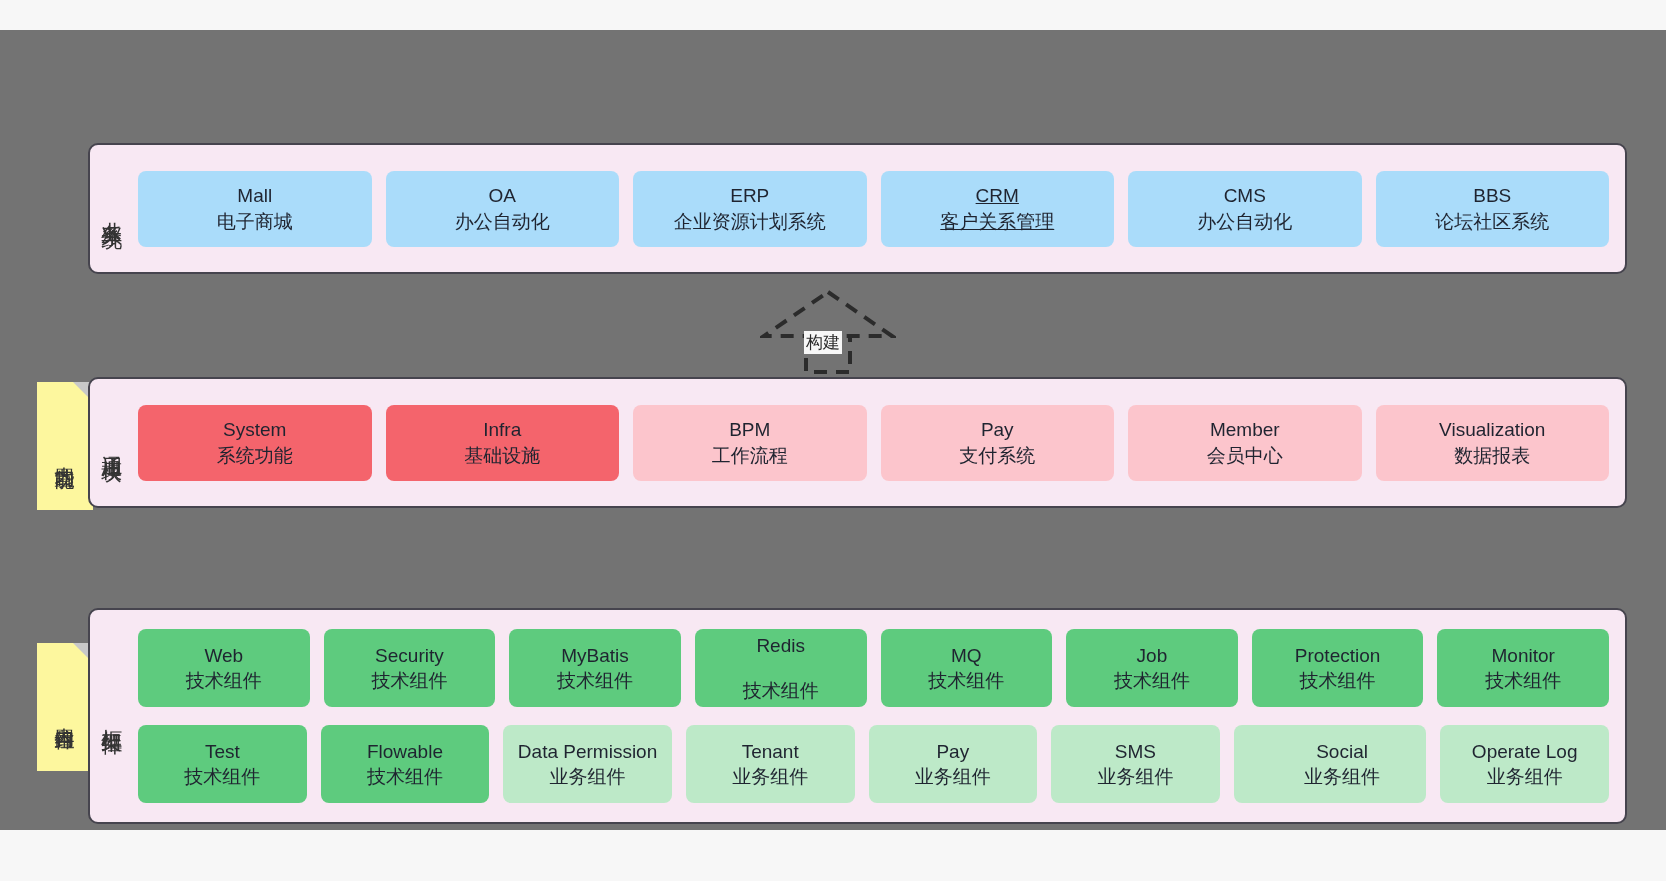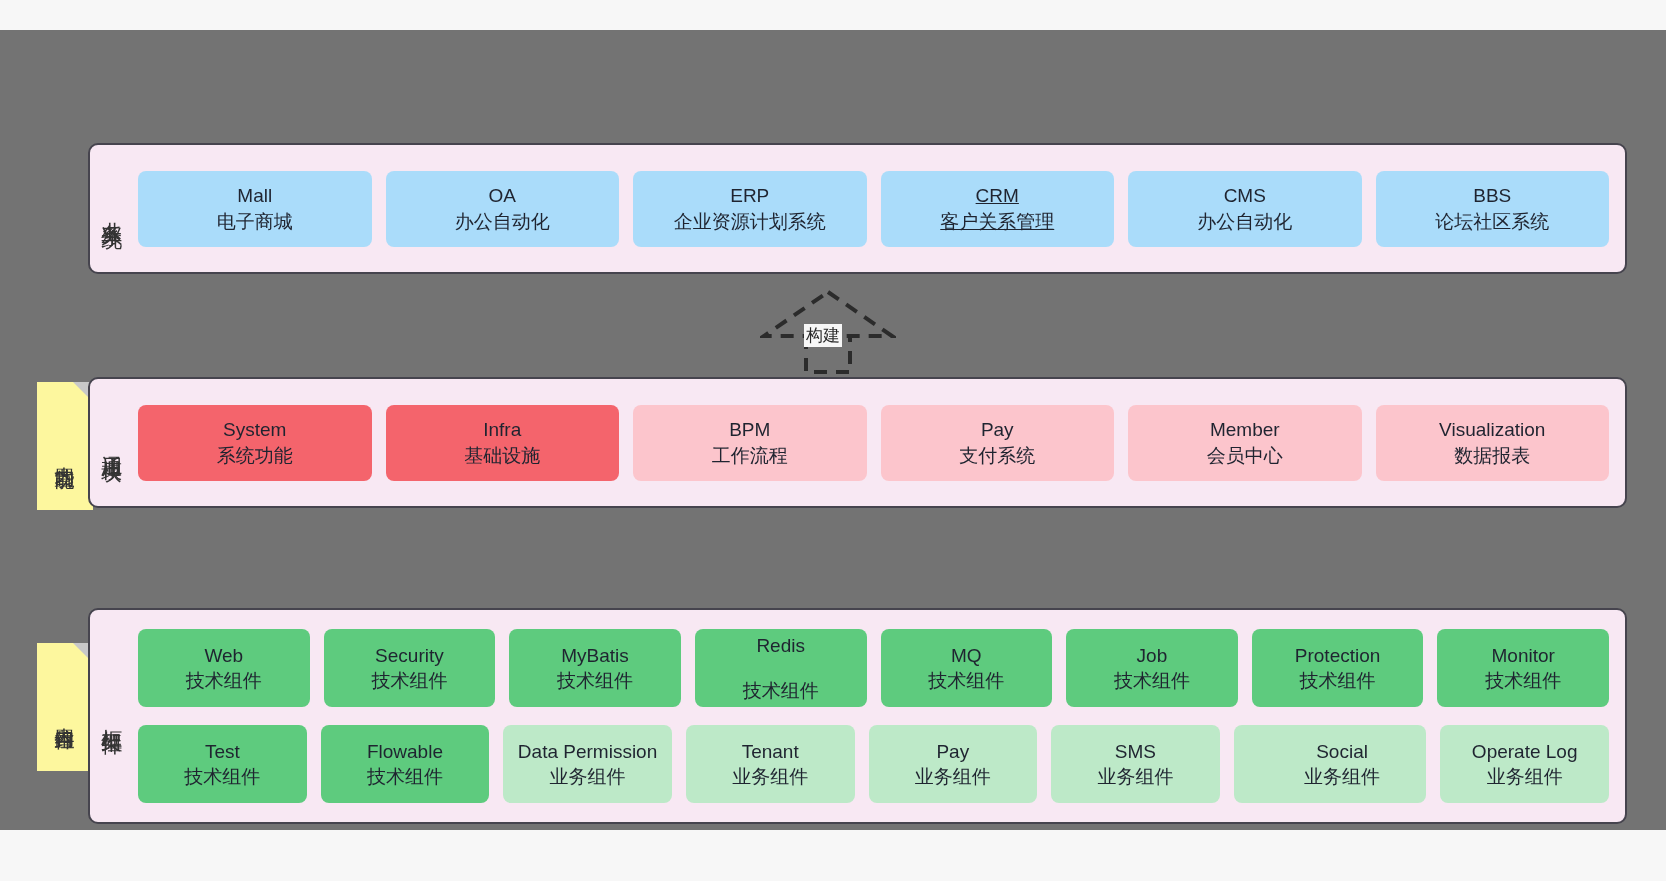--- a/index.html
+++ b/index.html
@@ -150,21 +150,21 @@
           </div>
         </div>
     </div>
   </div>
 
   <div class="uml-arrow" id="arrow-build" style="left:760px; top:258px; width:136px; height:86px;">
     <svg width="136" height="86" viewBox="0 0 136 86">
       <path d="M 68 4 L 132 48 L 4 48 Z" fill="none" stroke="#2b2b2b" stroke-width="4" stroke-dasharray="13,9" stroke-linejoin="miter"></path>
       <path d="M 46 48 L 46 84 L 90 84 L 90 48" fill="none" stroke="#2b2b2b" stroke-width="4" stroke-dasharray="13,9"></path>
     </svg>
-    <span class="lbl" style="left:44px; top:36px;">构建</span>
+    <span class="lbl" style="left:44px; top:43px;">构建</span>
   </div>
 
   <div class="note" id="note-modules" style="left:37px; top:352px; width:56px; height:128px;">
     <span class="fold"></span>
     <span>内置功能</span>
   </div>
 
   <div class="layer" id="layer-modules" style="left:88px; top:347px; width:1539px; height:131px;">
     <div class="layer-title">通用模块</div>
     <div class="layer-body">

